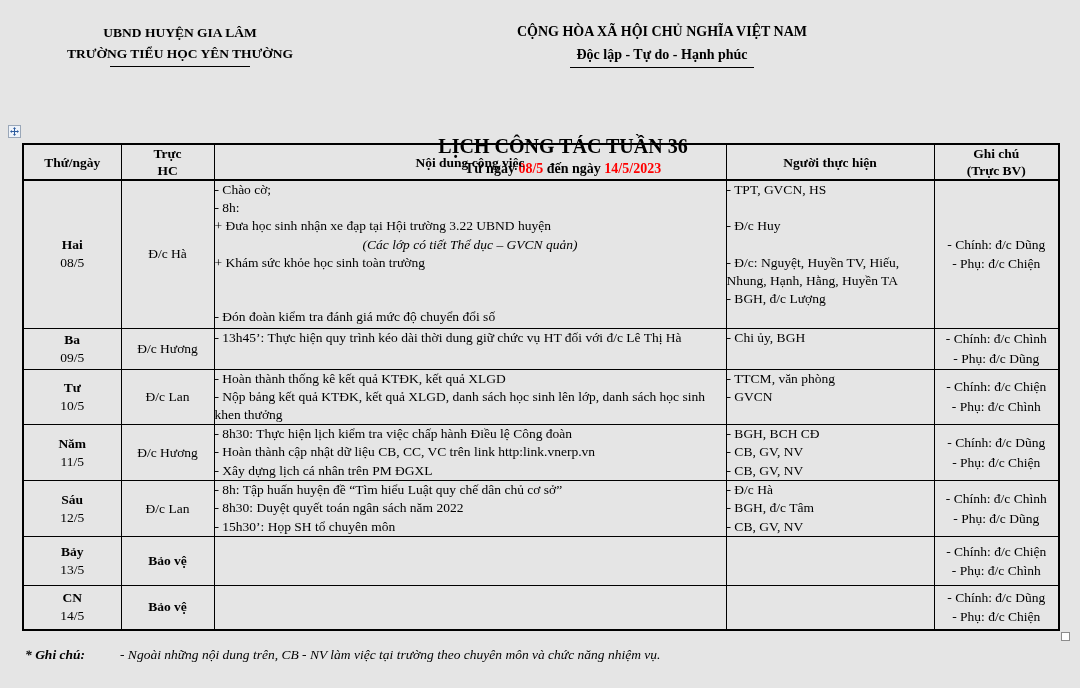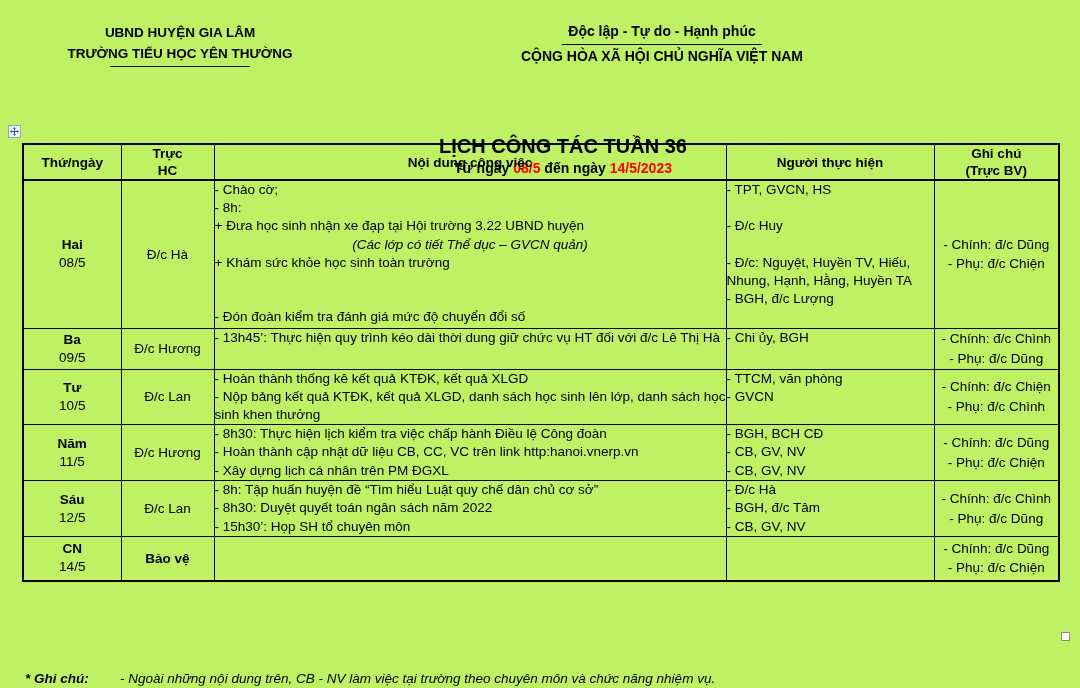--- a/index.html
+++ b/index.html
@@ -1,17 +1,17 @@
 <!DOCTYPE html>
 <html><head>
 <meta charset="utf-8">
 <style>
   html,body{margin:0;padding:0;background:#fff;}
-  .page{position:relative;width:1080px;height:688px;background:#bef264;
-        font-family:Liberation Sans, sans-serif;color:#000;overflow:hidden;}
+  .page{position:relative;width:1080px;height:688px;background:#e5e5e5;
+        font-family:Liberation Serif, serif;color:#000;overflow:hidden;}
 
   
   .hdr-left{position:absolute;top:22px;left:35px;width:290px;text-align:center;
             font-weight:bold;font-size:13.5px;line-height:21px;}
   .hline{width:140px;border-top:1px solid #000;margin:2px auto 0;}
   .hdr-right{position:absolute;top:20px;left:467px;width:390px;text-align:center;
              font-weight:bold;font-size:14px;line-height:23px;}
   .ul{display:inline-block;border-bottom:1px solid #000;padding:0 6px 1px;}
 
   
@@ -38,36 +38,36 @@
   .c-duty{vertical-align:middle;text-align:center;}
   .c-duty.bold{font-weight:bold;}
   .c-tasks{vertical-align:top;padding:2px 4px 0 6px;line-height:18.2px;}
   .c-people{vertical-align:top;padding:2px 2px 0 8px;line-height:18.2px;}
   .c-notes{vertical-align:middle;padding:0 2px 0 8px;line-height:19.5px;text-align:center;}
   .tline{min-height:18.2px;}
   .it{font-style:italic;text-align:center;}
 
   
   .footer{position:absolute;top:644px;left:25px;display:flex;font-size:13.5px;
-          font-style:italic;line-height:21px;margin-top:24px;}
+          font-style:italic;line-height:21px;}
   .footer .flabel{font-weight:bold;width:95px;}
 </style>
 </head>
 <body>
 
 <div class="page">
 
   <div class="hdr-left">
     <div>UBND HUYỆN GIA LÂM</div>
     <div>TRƯỜNG TIỂU HỌC YÊN THƯỜNG</div>
     <div class="hline"></div>
   </div>
   <div class="hdr-right">
+    <div>CỘNG HÒA XÃ HỘI CHỦ NGHĨA VIỆT NAM</div>
     <div><span class="ul">Độc lập - Tự do - Hạnh phúc</span></div>
-    <div>CỘNG HÒA XÃ HỘI CHỦ NGHĨA VIỆT NAM</div>
   </div>
 
   <div class="title-block">
     <div class="title">LỊCH CÔNG TÁC TUẦN 36</div>
     <div class="subtitle"><span>Từ ngày </span><span class="red">08/5</span><span> đến ngày </span><span class="red">14/5/2023</span></div>
   </div>
 
   <div class="move-handle">
     <svg width="9" height="9" viewBox="0 0 9 9">
       <g fill="#2E5C9E">
@@ -173,21 +173,21 @@
     </tr>
 
     <tr style="height:56px">
       <td class="c-day">
         <div class="day">Năm</div>
         <div>11/5</div>
       </td>
       <td class="c-duty">Đ/c Hương</td>
       <td class="c-tasks">
         <div class="tline">- 8h30: Thực hiện lịch kiểm tra việc chấp hành Điều lệ Công đoàn</div>
-        <div class="tline">- Hoàn thành cập nhật dữ liệu CB, CC, VC trên link http:hanoi.vnerp.vn</div>
+        <div class="tline">- Hoàn thành cập nhật dữ liệu CB, CC, VC trên link http:link.vnerp.vn</div>
         <div class="tline">- Xây dựng lịch cá nhân trên PM ĐGXL</div>
       </td>
       <td class="c-people">
         <div class="tline">- BGH, BCH CĐ</div>
         <div class="tline">- CB, GV, NV</div>
         <div class="tline">- CB, GV, NV</div>
       </td>
       <td class="c-notes">
         <div>- Chính: đ/c Dũng</div>
         <div>- Phụ: đ/c Chiện</div>
@@ -209,20 +209,33 @@
         <div class="tline">- Đ/c Hà</div>
         <div class="tline">- BGH, đ/c Tâm</div>
         <div class="tline">- CB, GV, NV</div>
       </td>
       <td class="c-notes">
         <div>- Chính: đ/c Chình</div>
         <div>- Phụ: đ/c Dũng</div>
       </td>
     </tr>
 
+    <tr style="height:49px">
+      <td class="c-day">
+        <div class="day">Bảy</div>
+        <div>13/5</div>
+      </td>
+      <td class="c-duty bold">Bảo vệ</td>
+      <td class="c-tasks"></td>
+      <td class="c-people"></td>
+      <td class="c-notes">
+        <div>- Chính: đ/c Chiện</div>
+        <div>- Phụ: đ/c Chình</div>
+      </td>
+    </tr>
 
     <tr style="height:44px">
       <td class="c-day">
         <div class="day">CN</div>
         <div>14/5</div>
       </td>
       <td class="c-duty bold">Bảo vệ</td>
       <td class="c-tasks"></td>
       <td class="c-people"></td>
       <td class="c-notes">

